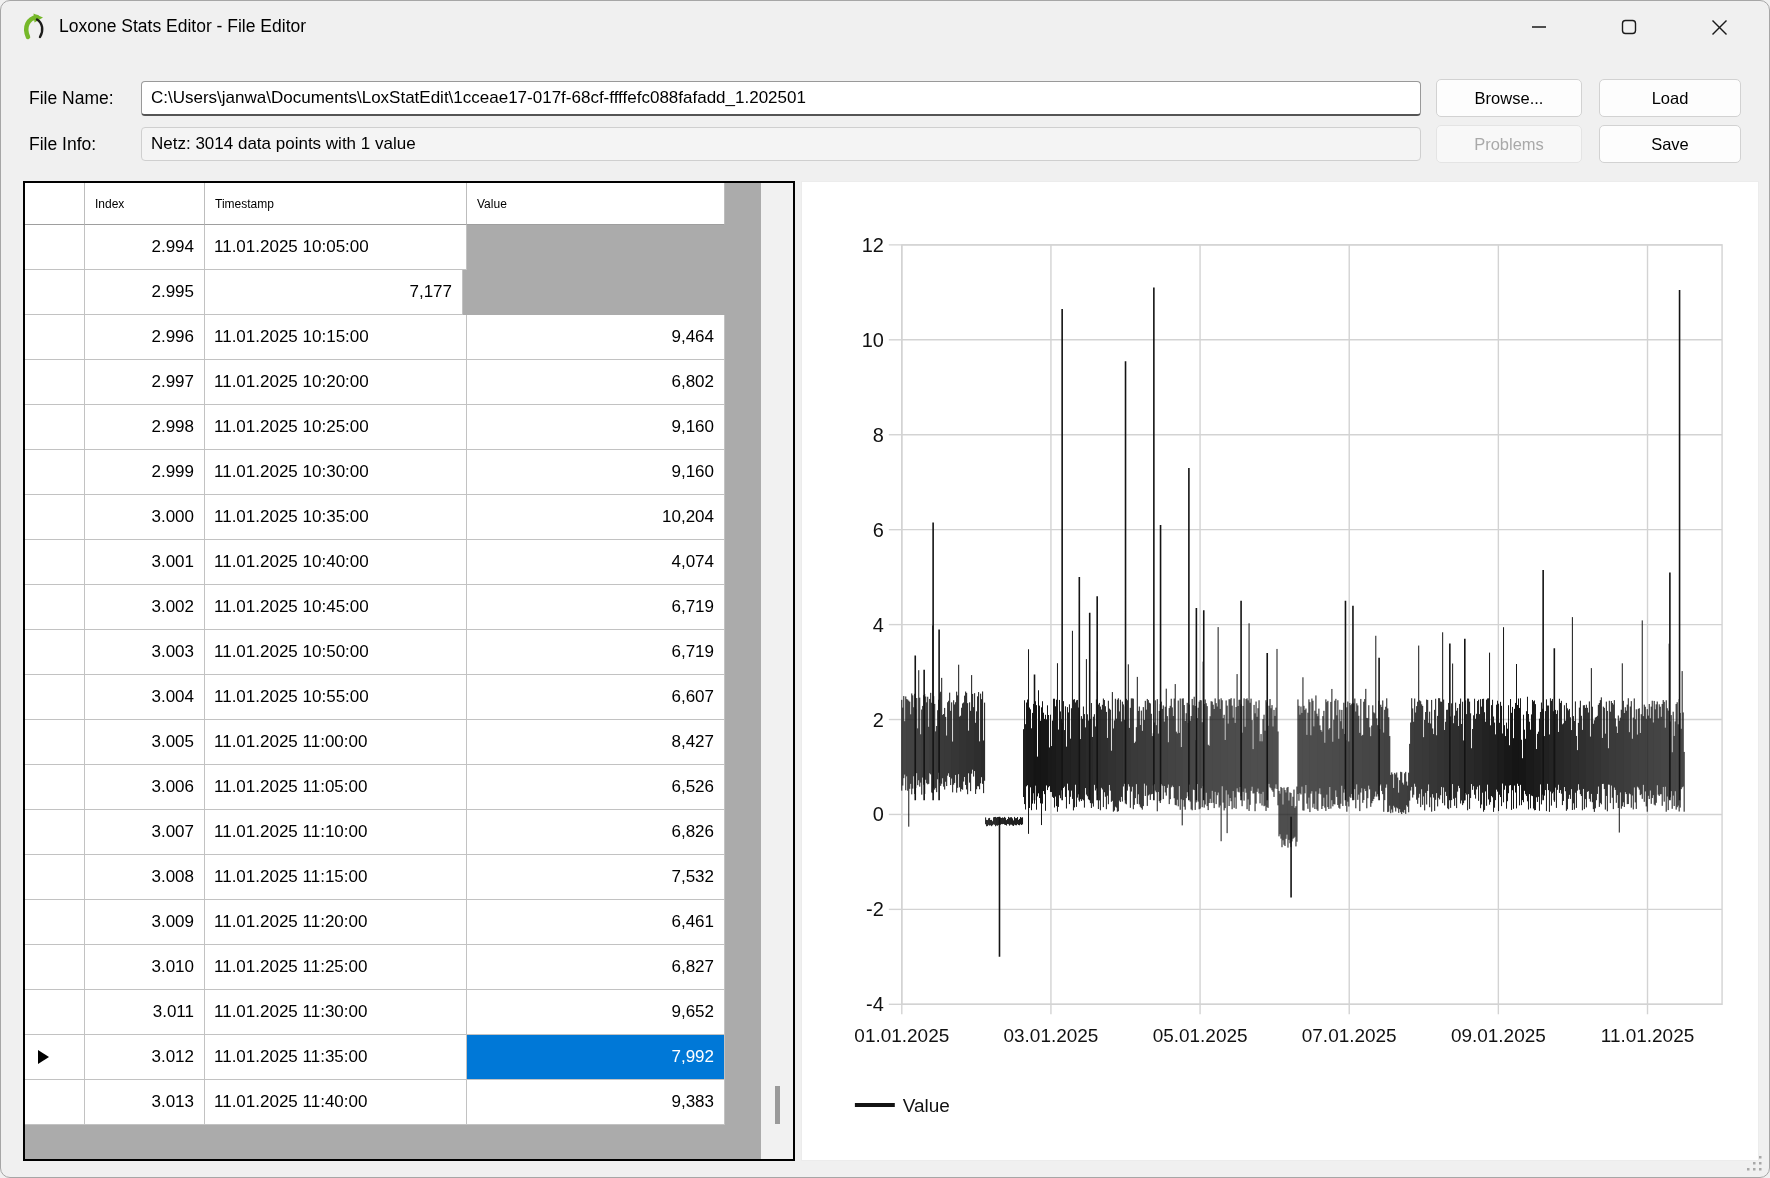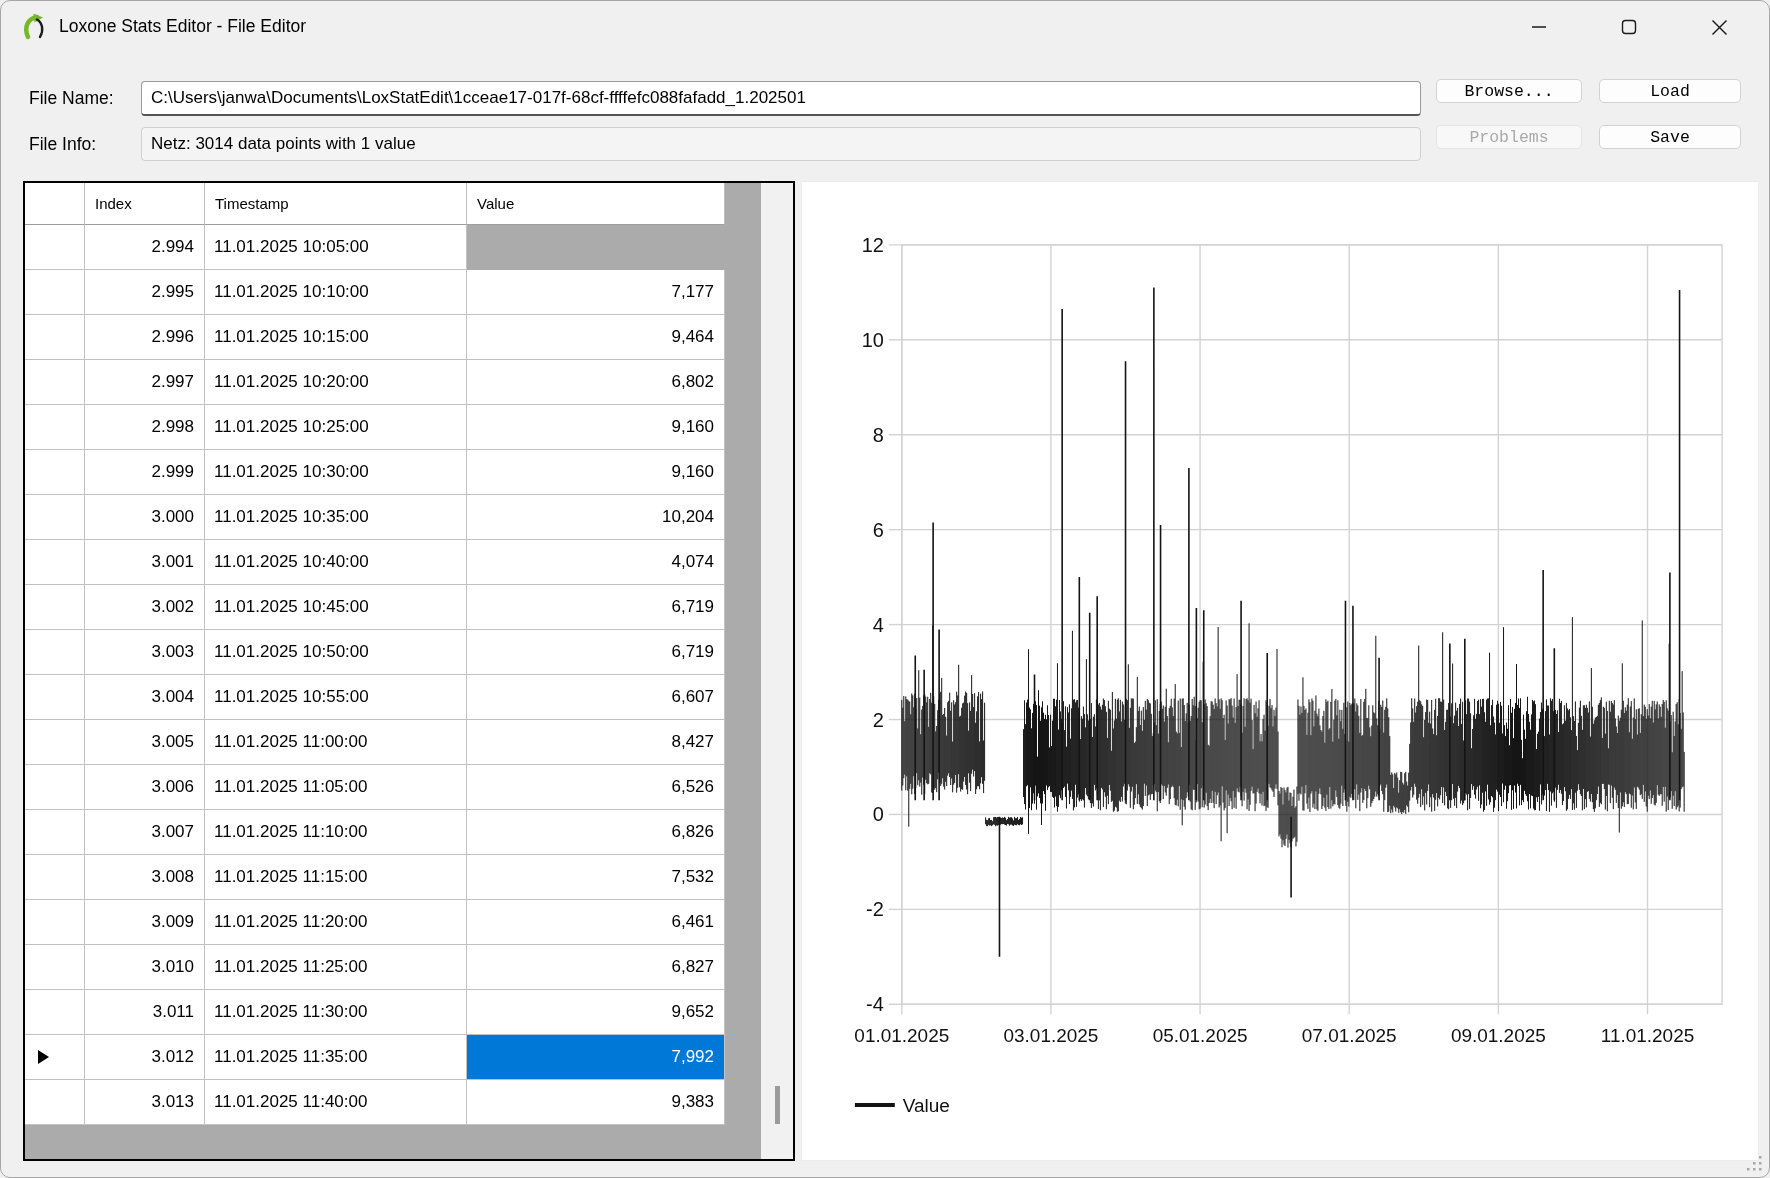--- a/index.html
+++ b/index.html
@@ -14,29 +14,29 @@
   .win-title{position:absolute;left:58px;top:15px;font-size:17.5px;white-space:nowrap}
   .capbtn{position:absolute;top:0;width:62px;height:52px;display:flex;align-items:center;justify-content:center;background:transparent;border:none;cursor:default}
   #btn-min{left:1507px}#btn-max{left:1597px}#btn-close{left:1687px}
   
   .fieldlabel{position:absolute;font-size:17.5px;white-space:nowrap}
   #lbl-filename{left:28px;top:87px}
   #lbl-fileinfo{left:28px;top:133px}
   .textfield{position:absolute;height:34px;box-sizing:border-box;font-size:17px;padding:16px 9px;font-family:inherit;color:#000;border-radius:4px;outline:none}
   #fileName{left:140px;top:80px;width:1280px;background:#fff;border:1px solid #999;border-bottom:2px solid #555}
   #fileInfo{left:140px;top:126px;width:1280px;background:#f4f4f4;border:1px solid #cfcfcf}
-  .btn{position:absolute;height:24px;font-size:16.5px;font-family:Liberation Mono, monospace;background:#fdfdfd;border:1px solid #d2d2d2;border-radius:5px;color:#000}
+  .btn{position:absolute;height:38px;font-size:16.5px;font-family:Liberation Sans, sans-serif;background:#fdfdfd;border:1px solid #d2d2d2;border-radius:5px;color:#000}
   #btnBrowse{left:1435px;top:78px;width:146px}
   #btnLoad{left:1598px;top:78px;width:142px}
   #btnProblems{left:1435px;top:124px;width:146px;color:#a9a9a9;background:#f8f8f8;border-color:#e4e4e4}
   #btnSave{left:1598px;top:124px;width:142px}
   
   .grid{position:absolute;left:22px;top:180px;width:772px;height:980px;background:#ababab;border:2px solid #000;box-sizing:border-box}
   .gridheader{position:absolute;left:0;top:0;display:flex;height:42px}
-  .gh{background:#fff;border-right:1px solid #bdbdbd;border-bottom:1px solid #9e9e9e;box-sizing:border-box;font-size:15px;display:flex;align-items:center;padding-left:10px}
+  .gh{background:#fff;border-right:1px solid #bdbdbd;border-bottom:1px solid #9e9e9e;box-sizing:border-box;font-size:12px;display:flex;align-items:center;padding-left:10px}
   .gh.rowhdr{width:60px;padding-left:0}
   .gh.idx{width:120px}
   .gh.ts{width:262px}
   .gh.val{width:258px}
   #grid-rows{position:absolute;left:0;top:42px}
   .grow{display:flex;height:45px}
   .gc{background:#fff;border-right:1px solid #c2c2c2;border-bottom:1px solid #c2c2c2;box-sizing:border-box;font-size:17px;display:flex;align-items:center;overflow:hidden;white-space:nowrap}
   .gc.rowhdr{width:60px;padding-left:13px}
   .gc.idx{width:120px;justify-content:flex-end;padding-right:10px}
   .gc.ts{width:262px;padding-left:9px}
@@ -99,21 +99,20 @@
   </div>
   <div id="grid-rows">
       <div class="grow">
         <div class="gc rowhdr"></div>
         <div class="gc idx">2.994</div>
         <div class="gc ts">11.01.2025 10:05:00</div>
       </div>
       <div class="grow">
         <div class="gc rowhdr"></div>
         <div class="gc idx">2.995</div>
-        <div class="gc ts">11.01.2025 10:10:00</div>
         <div class="gc val">7,177</div>
       </div>
       <div class="grow">
         <div class="gc rowhdr"></div>
         <div class="gc idx">2.996</div>
         <div class="gc ts">11.01.2025 10:15:00</div>
         <div class="gc val">9,464</div>
       </div>
       <div class="grow">
         <div class="gc rowhdr"></div>

